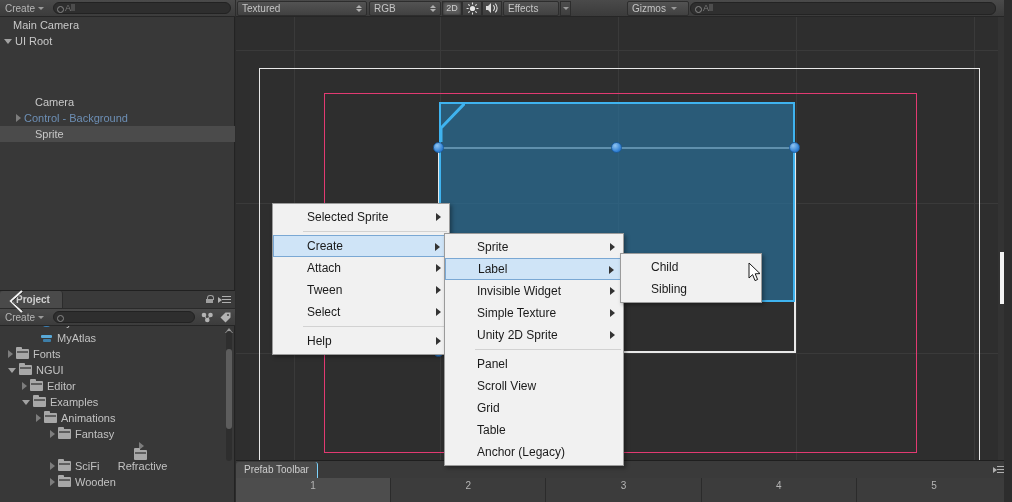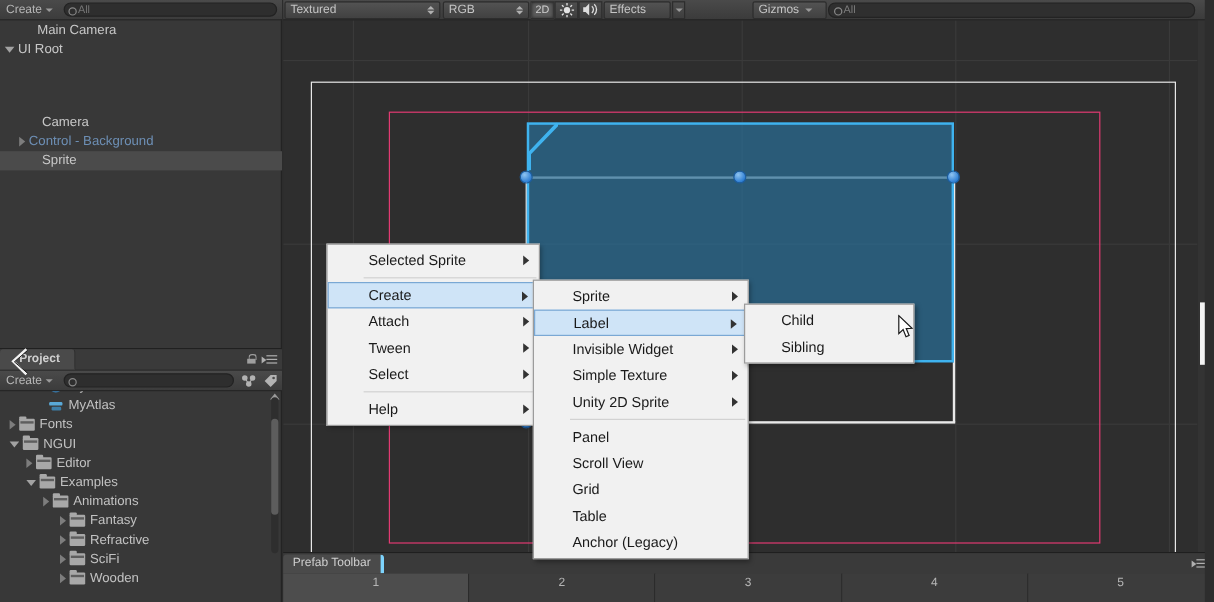--- a/index.html
+++ b/index.html
@@ -285,21 +285,21 @@
     background: #383838; border-top: 1px solid #1f1f1f;
   }
   #prefab-tabrow {
     position: absolute; left: 0; top: 0; right: 0; height: 17px;
     background: #3a3a3a; display: flex; align-items: center;
   }
   #prefab-tab {
     height: 16px; padding: 0 8px; background: #4a4a4a;
     border-top-left-radius: 3px; border-top-right-radius: 3px;
     font-size: 10px; color: #cfcfcf; display: flex; align-items: center;
-    border-right: 3px solid #7dd3fc;
+    border-right: 1px solid #7dd3fc;
   }
   #prefab-cells {
     position: absolute; left: 0; top: 17px; right: 0; bottom: 0;
     display: flex;
   }
   .pcell {
     flex: 1; border-right: 1px solid #2b2b2b;
     background: #3c3c3c;
     display: flex; align-items: flex-start; justify-content: center;
     font-size: 10px; color: #b5b5b5; padding-top: 2px;
@@ -329,21 +329,21 @@
     <div id="hier-toolbar">
       <div class="tb-btn">
         <span>Create</span>
         <span class="tb-caret"></span>
       </div>
       <div class="search-pill">
         <span>All</span>
       </div>
     </div>
     <div id="hier-list">
-        <div class="h-row" style="padding-left: 20px;">
+        <div class="h-row" style="padding-left: 2px;">
           <span class="tri none"></span>
           <span class="h-label">Main Camera</span>
         </div>
         <div class="h-row" style="padding-left: 4px;">
           <span class="tri down"></span>
           <span class="h-label">UI Root</span>
         </div>
         <div class="h-row" style="padding-left: 24px; margin-top: 45px;">
           <span class="tri none"></span>
           <span class="h-label">Camera</span>
@@ -428,21 +428,21 @@
         <div class="p-row" style="padding-left: 36px;">
           <span class="tri right"></span>
           <span class="folder"></span>
           <span>Animations</span>
         </div>
         <div class="p-row" style="padding-left: 50px;">
           <span class="tri right"></span>
           <span class="folder"></span>
           <span>Fantasy</span>
         </div>
-        <div class="p-row" style="padding-left: 50px;">
+        <div class="p-row" style="padding-left: 50px; flex-direction: column;">
           <span class="tri right"></span>
           <span class="folder"></span>
           <span>Refractive</span>
         </div>
         <div class="p-row" style="padding-left: 50px;">
           <span class="tri right"></span>
           <span class="folder"></span>
           <span>SciFi</span>
         </div>
         <div class="p-row" style="padding-left: 50px;">

